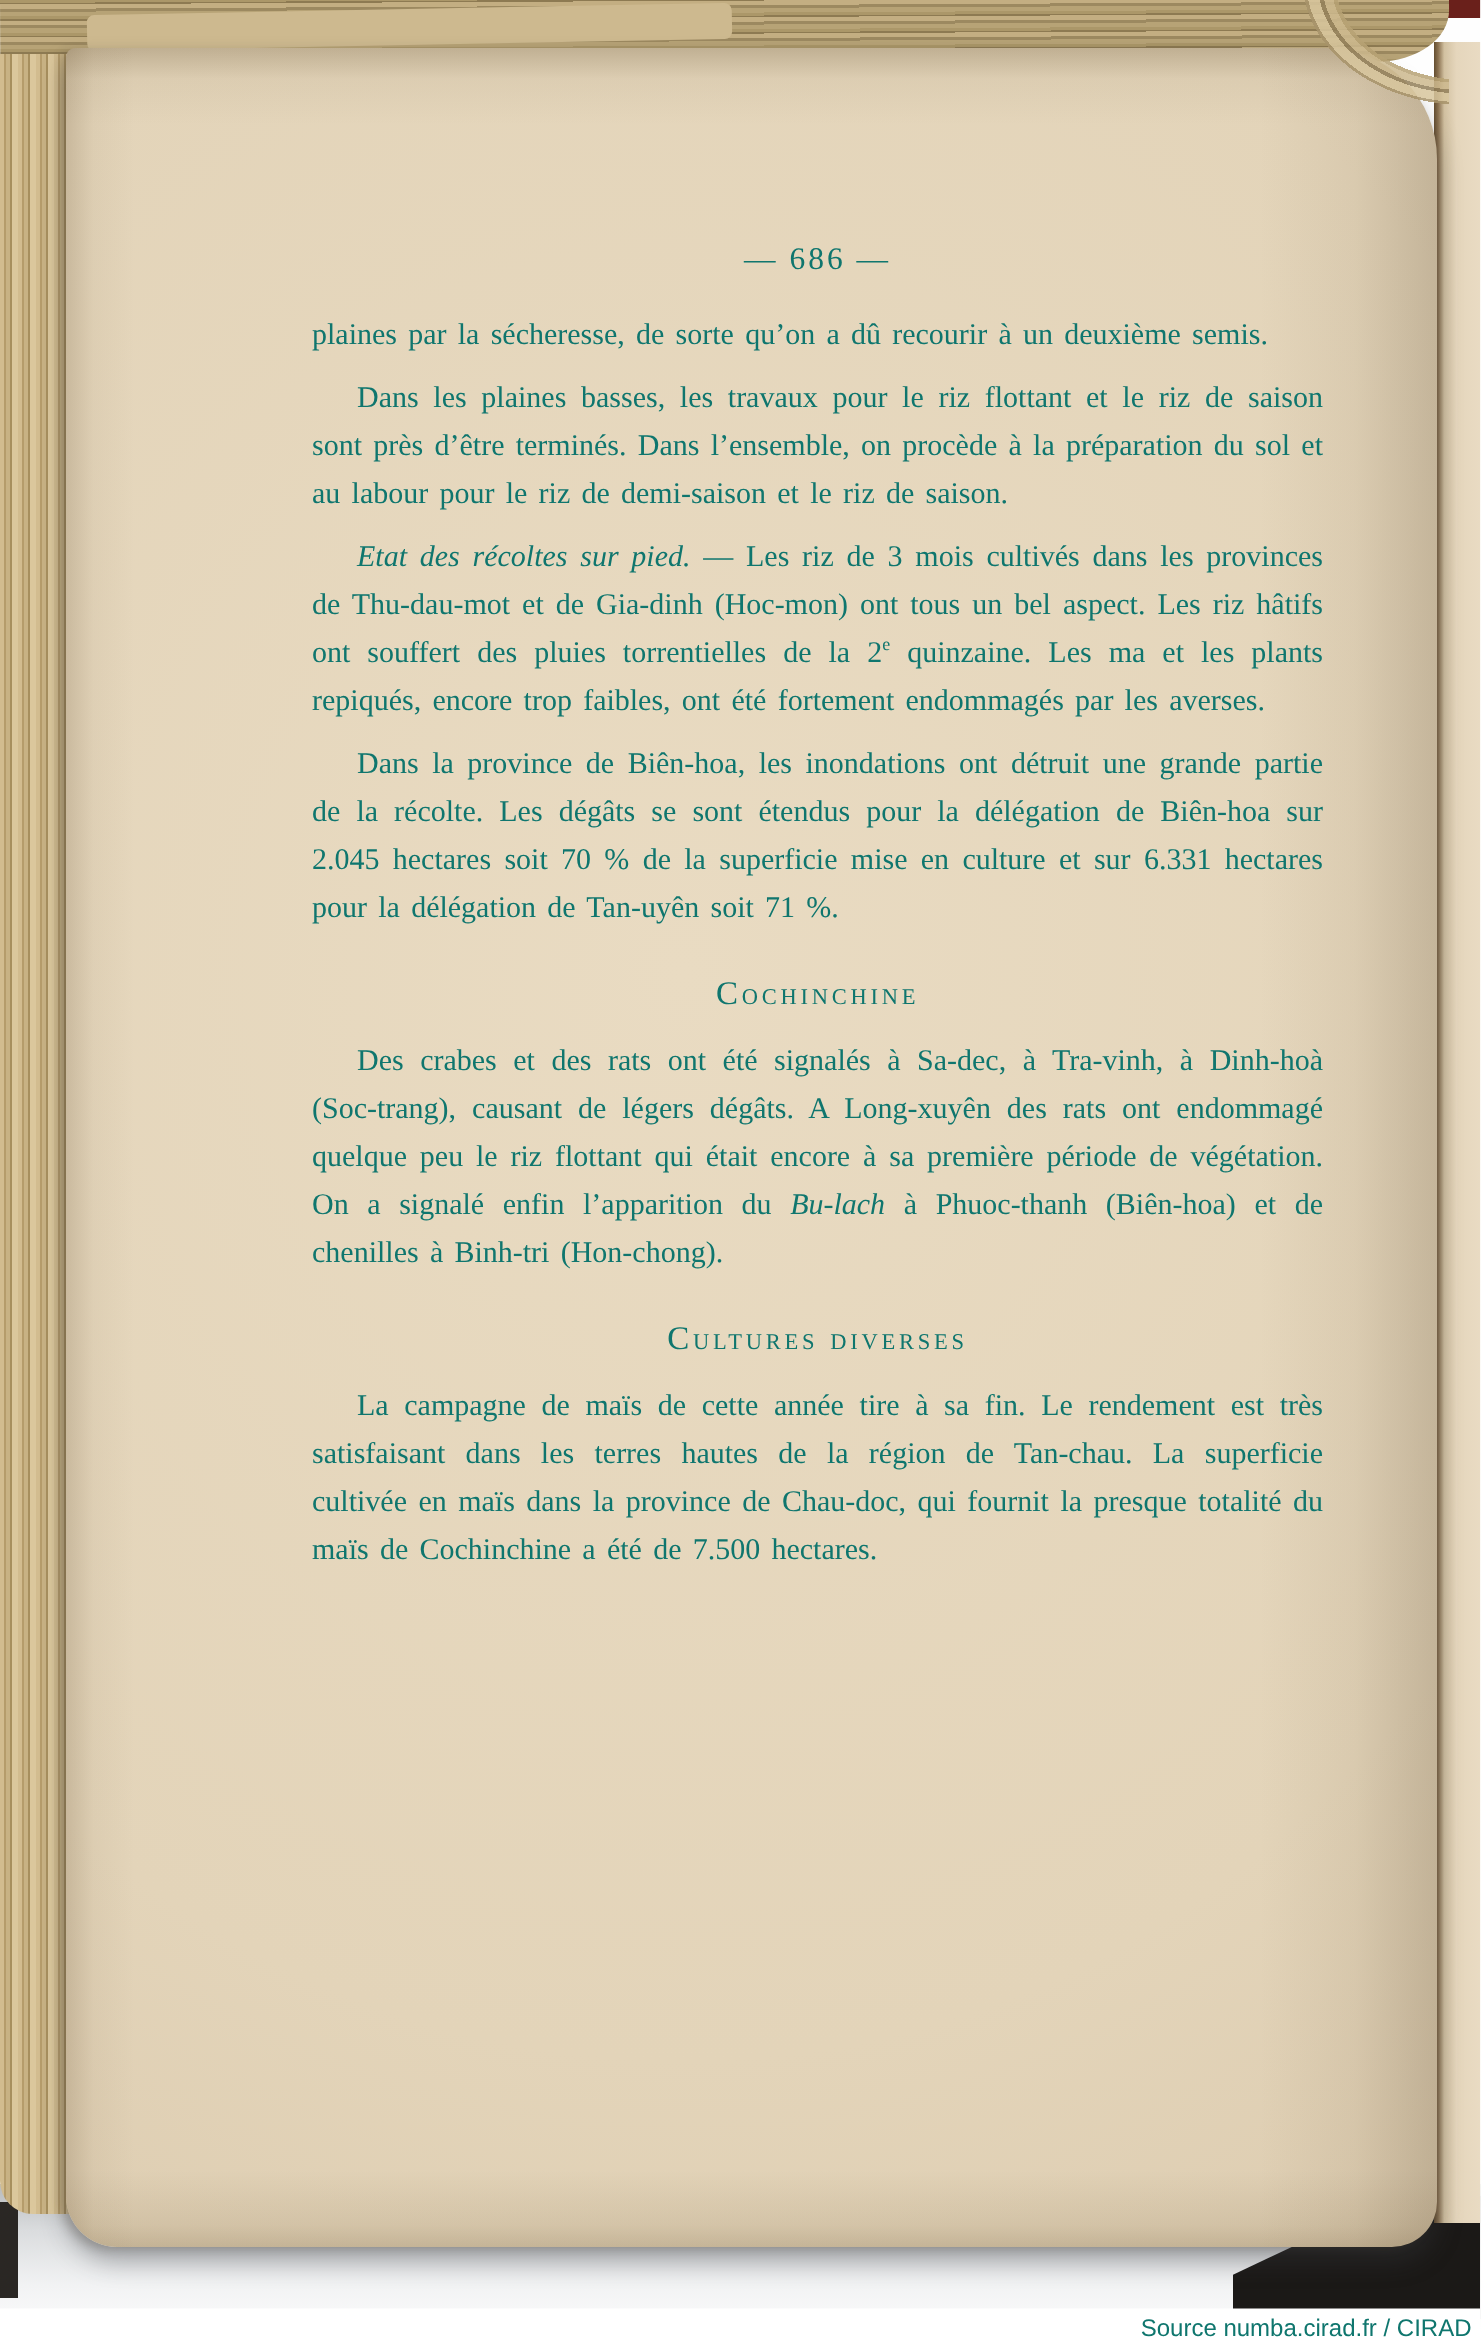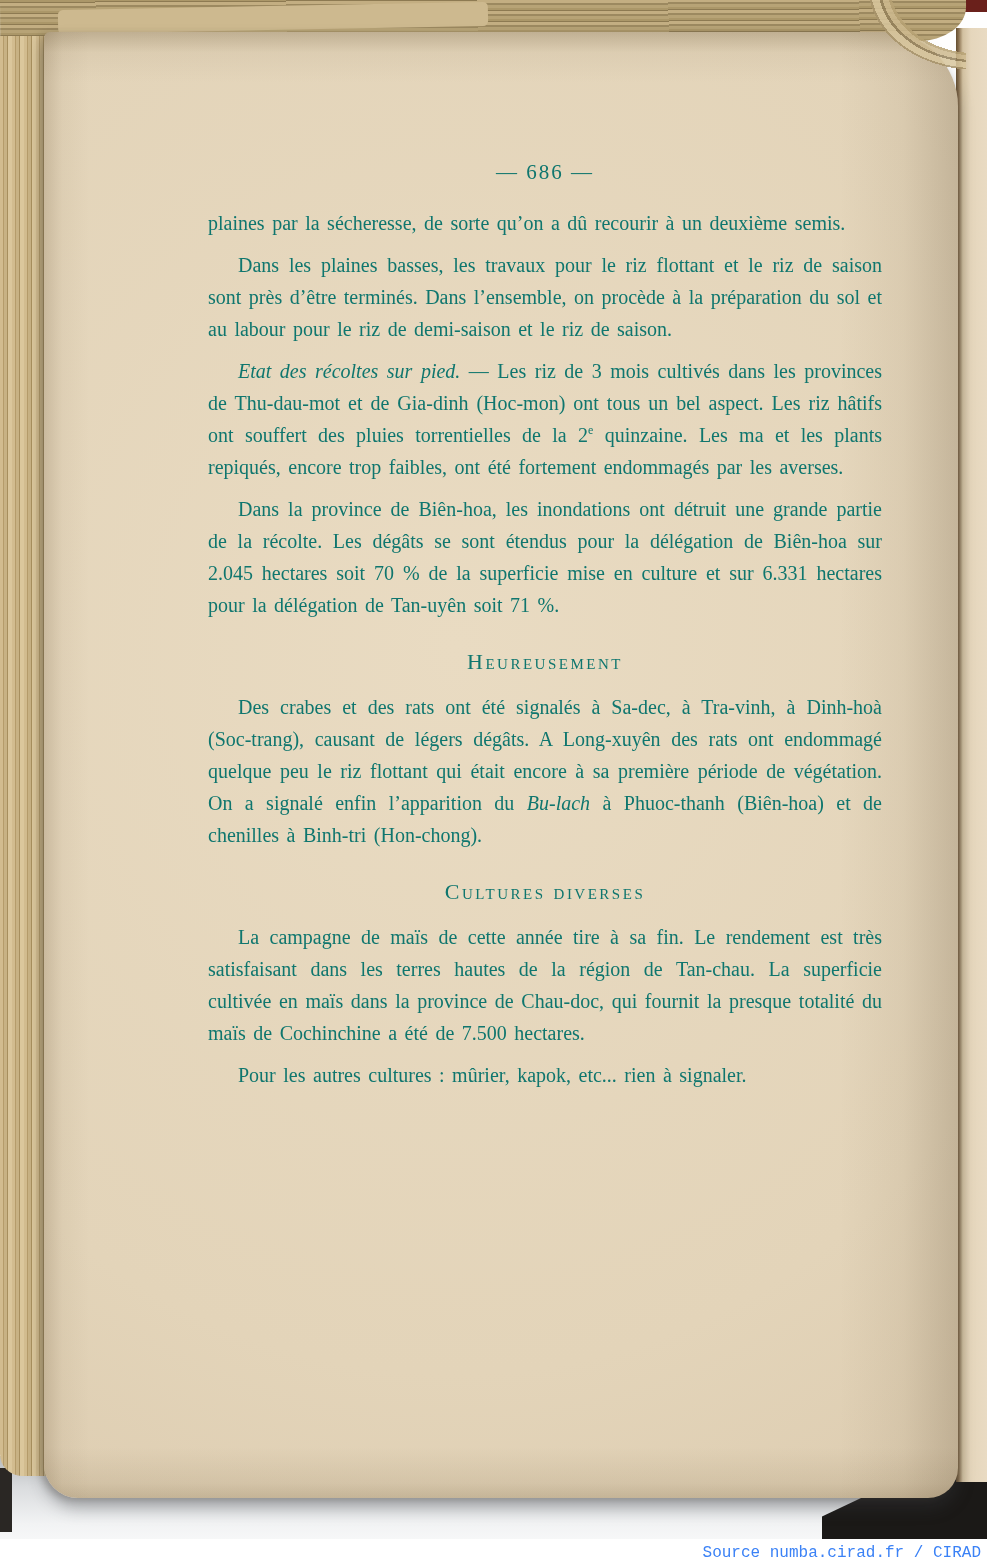--- a/index.html
+++ b/index.html
@@ -99,21 +99,21 @@
     text-align:center; font-variant:small-caps; font-weight:400;
     font-size:22px; letter-spacing:2.5px; margin:28px 0 16px 0;
   }
 
   
   .footer-strip {
     position:absolute; left:0; bottom:0; width:100%; height:27px; z-index:5;
     background:#ffffff; display:flex; align-items:center; justify-content:flex-end;
   }
   .footer-strip span {
-    font-family:Liberation Mono, monospace; font-size:16px; color:#3b82f6;
+    font-family:Liberation Sans, sans-serif; font-size:16px; color:#0f766e;
     margin-right:6px;
   }
 </style>
 </head>
 <body>
 
 <div class="stage">
 
   <div class="bg-bottom"></div>
   <div class="corner-white-tl"></div>
@@ -129,24 +129,23 @@
   <div class="main-page"></div>
   <div class="fore-edge-curl"></div>
 
   <div class="text-block">
     <div class="page-number">— 686 —</div>
 
   <p><span>plaines par la sécheresse, de sorte qu’on a dû recourir à un deuxième semis.</span></p>
       <p class="indent"><span>Dans les plaines basses, les travaux pour le riz flottant et le riz de saison sont près d’être terminés. Dans l’ensemble, on procède à la préparation du sol et au labour pour le riz de demi-saison et le riz de saison.</span></p>
       <p class="indent"><i>Etat des récoltes sur pied.</i><span> — Les riz de 3 mois cultivés dans les provinces de Thu-dau-mot et de Gia-dinh (Hoc-mon) ont tous un bel aspect. Les riz hâtifs ont souffert des pluies torrentielles de la 2</span><sup>e</sup><span> quinzaine. Les ma et les plants repiqués, encore trop faibles, ont été fortement endommagés par les averses.</span></p>
       <p class="indent"><span>Dans la province de Biên-hoa, les inondations ont détruit une grande partie de la récolte. Les dégâts se sont étendus pour la délégation de Biên-hoa sur 2.045 hectares soit 70 % de la superficie mise en culture et sur 6.331 hectares pour la délégation de Tan-uyên soit 71 %.</span></p>
-      <div class="section-heading">Heureusement</div>
+      <div class="section-heading">Cochinchine</div>
       <p class="indent"><span>Des crabes et des rats ont été signalés à Sa-dec, à Tra-vinh, à Dinh-hoà (Soc-trang), causant de légers dégâts. A Long-xuyên des rats ont endommagé quelque peu le riz flottant qui était encore à sa première période de végétation. On a signalé enfin l’apparition du </span><i>Bu-lach</i><span> à Phuoc-thanh (Biên-hoa) et de chenilles à Binh-tri (Hon-chong).</span></p>
       <div class="section-heading">Cultures diverses</div>
       <p class="indent"><span>La campagne de maïs de cette année tire à sa fin. Le rendement est très satisfaisant dans les terres hautes de la région de Tan-chau. La superficie cultivée en maïs dans la province de Chau-doc, qui fournit la presque totalité du maïs de Cochinchine a été de 7.500 hectares.</span></p>
-      <p class="indent"><span>Pour les autres cultures : mûrier, kapok, etc... rien à signaler.</span></p>
     </div>
 
   <div class="footer-strip">
     <span>Source numba.cirad.fr / CIRAD</span>
   </div>
 
 </div>
 
 </body></html>

